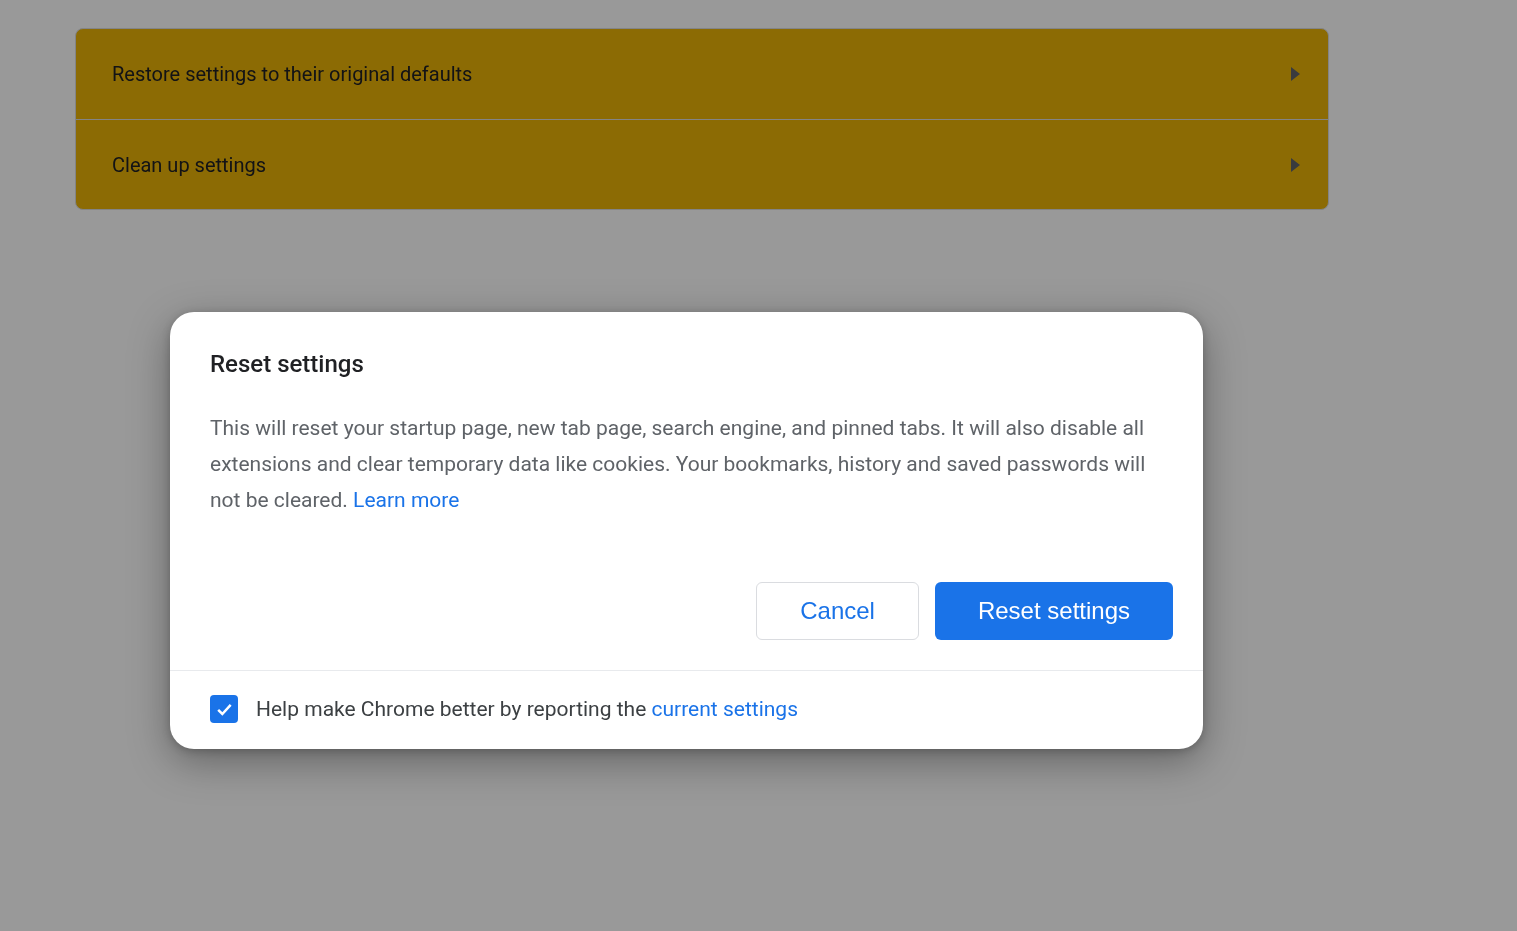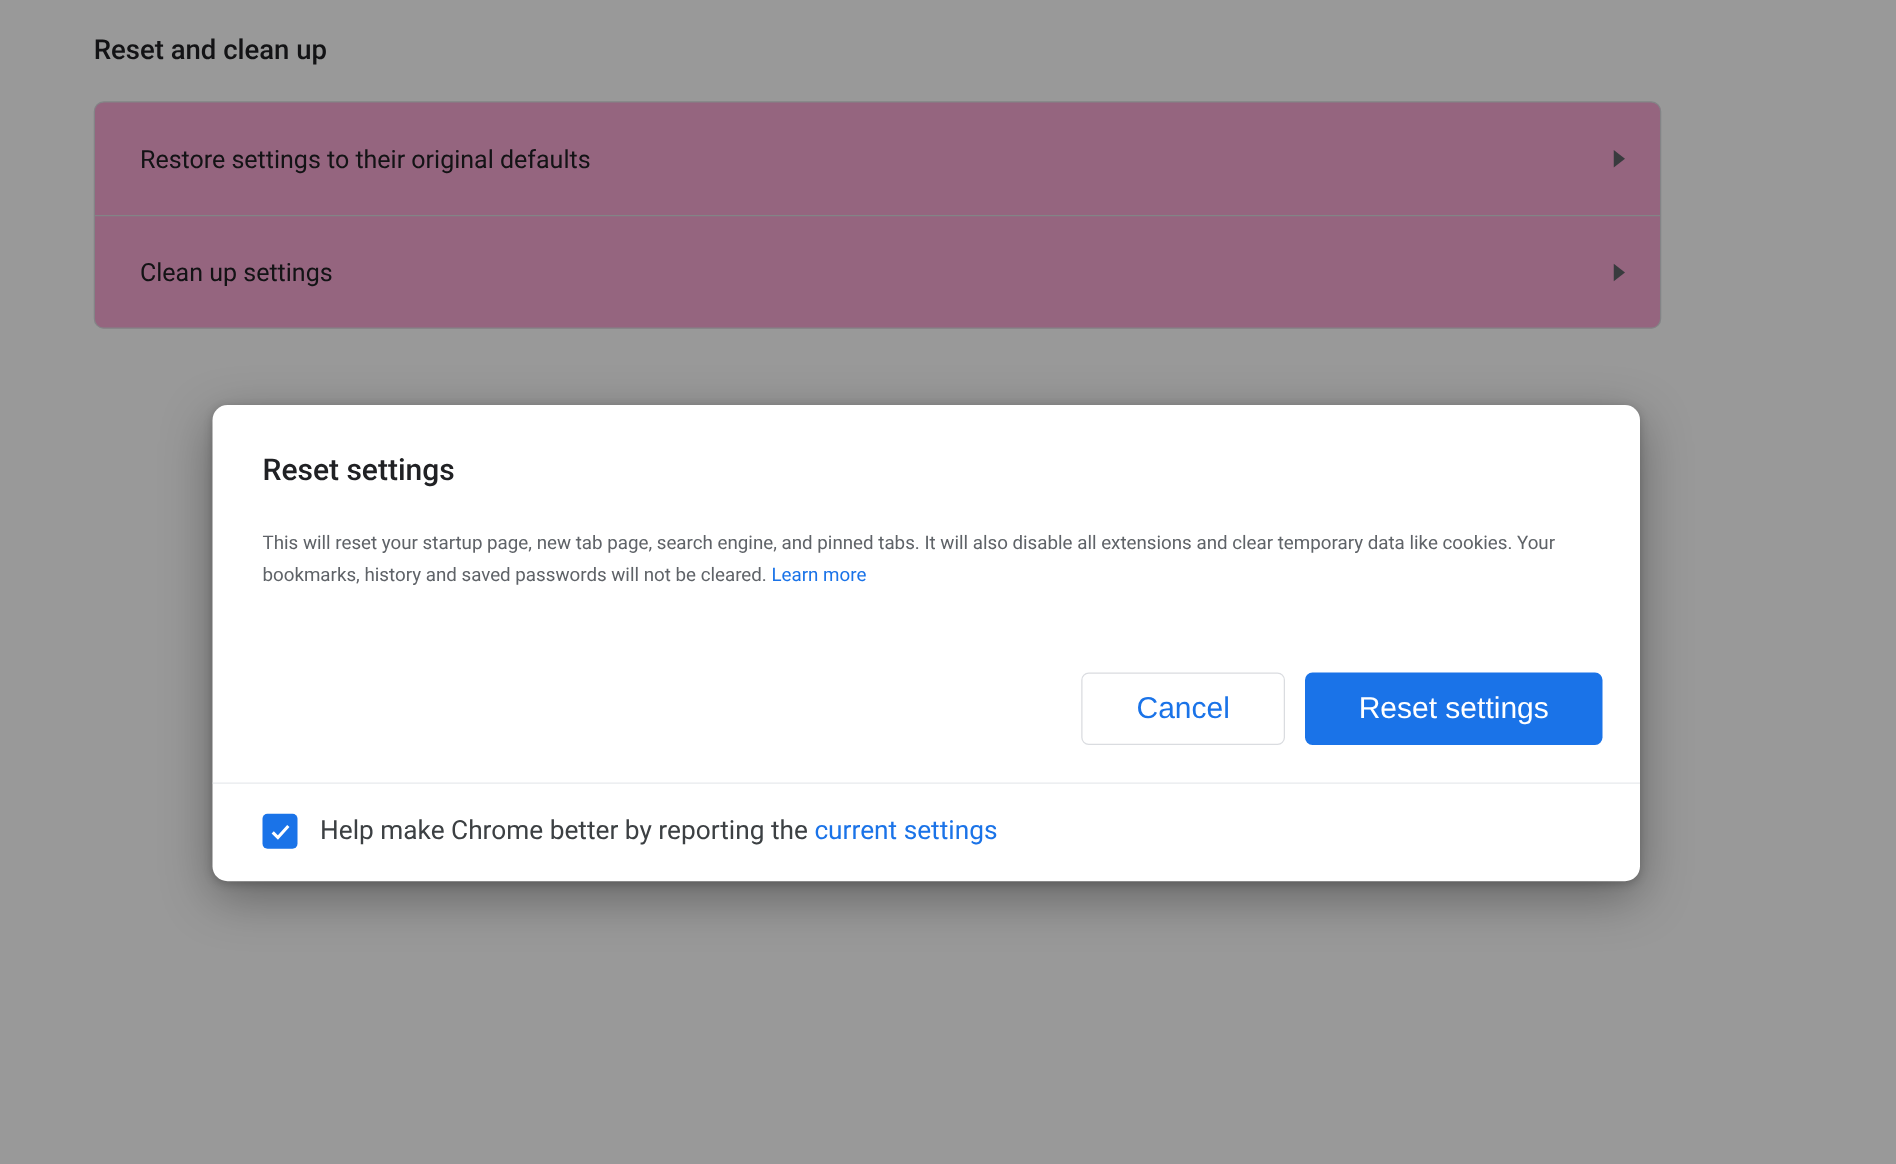--- a/index.html
+++ b/index.html
@@ -17,21 +17,21 @@
   }
   .section-title {
     font-size: 22px;
     font-weight: 500;
     color: #202124;
     margin-bottom: 28px;
   }
   .settings-card {
     border: 1px solid #dadce0;
     border-radius: 8px;
-    background: #f9a8d4;
+    background: #eab308;
     width: 1254px;
   }
   .settings-row {
     display: flex;
     align-items: center;
     justify-content: space-between;
     padding: 0 28px 0 36px;
     height: 90px;
     cursor: pointer;
   }
@@ -52,38 +52,38 @@
 
   .overlay {
     position: absolute;
     inset: 0;
     background: rgba(0,0,0,0.4);
   }
 
   .dialog {
     position: absolute;
     left: 170px;
-    top: 324px;
-    width: 1142px;
+    top: 312px;
+    width: 1033px;
     background: #fff;
-    border-radius: 12px;
+    border-radius: 24px;
     box-shadow: 0 12px 40px rgba(0,0,0,0.35), 0 2px 8px rgba(0,0,0,0.2);
     overflow: hidden;
   }
   .dialog-body {
     padding: 38px 40px 30px 40px;
   }
   .dialog-title {
     font-size: 24px;
     font-weight: 500;
     color: #202124;
     margin-bottom: 26px;
   }
   .dialog-text {
-    font-size: 15px;
+    font-size: 21px;
     line-height: 1.72;
     color: #5f6368;
     margin-top: 32px;
   }
   .dialog-text a, .link {
     color: #1a73e8;
     text-decoration: none;
     cursor: pointer;
   }
   .dialog-actions {
@@ -139,21 +139,20 @@
   }
   .footer-text {
     font-size: 21px;
     color: #3c4043;
   }
 </style>
 </head>
 <body>
 
 <div class="page-content">
-  <div class="section-title">Reset and clean up</div>
   <div class="settings-card">
     <div class="settings-row">
       <span class="settings-row-label">Restore settings to their original defaults</span>
       <span class="chevron"></span>
     </div>
     <div class="settings-row">
       <span class="settings-row-label">Clean up settings</span>
       <span class="chevron"></span>
     </div>
   </div>

